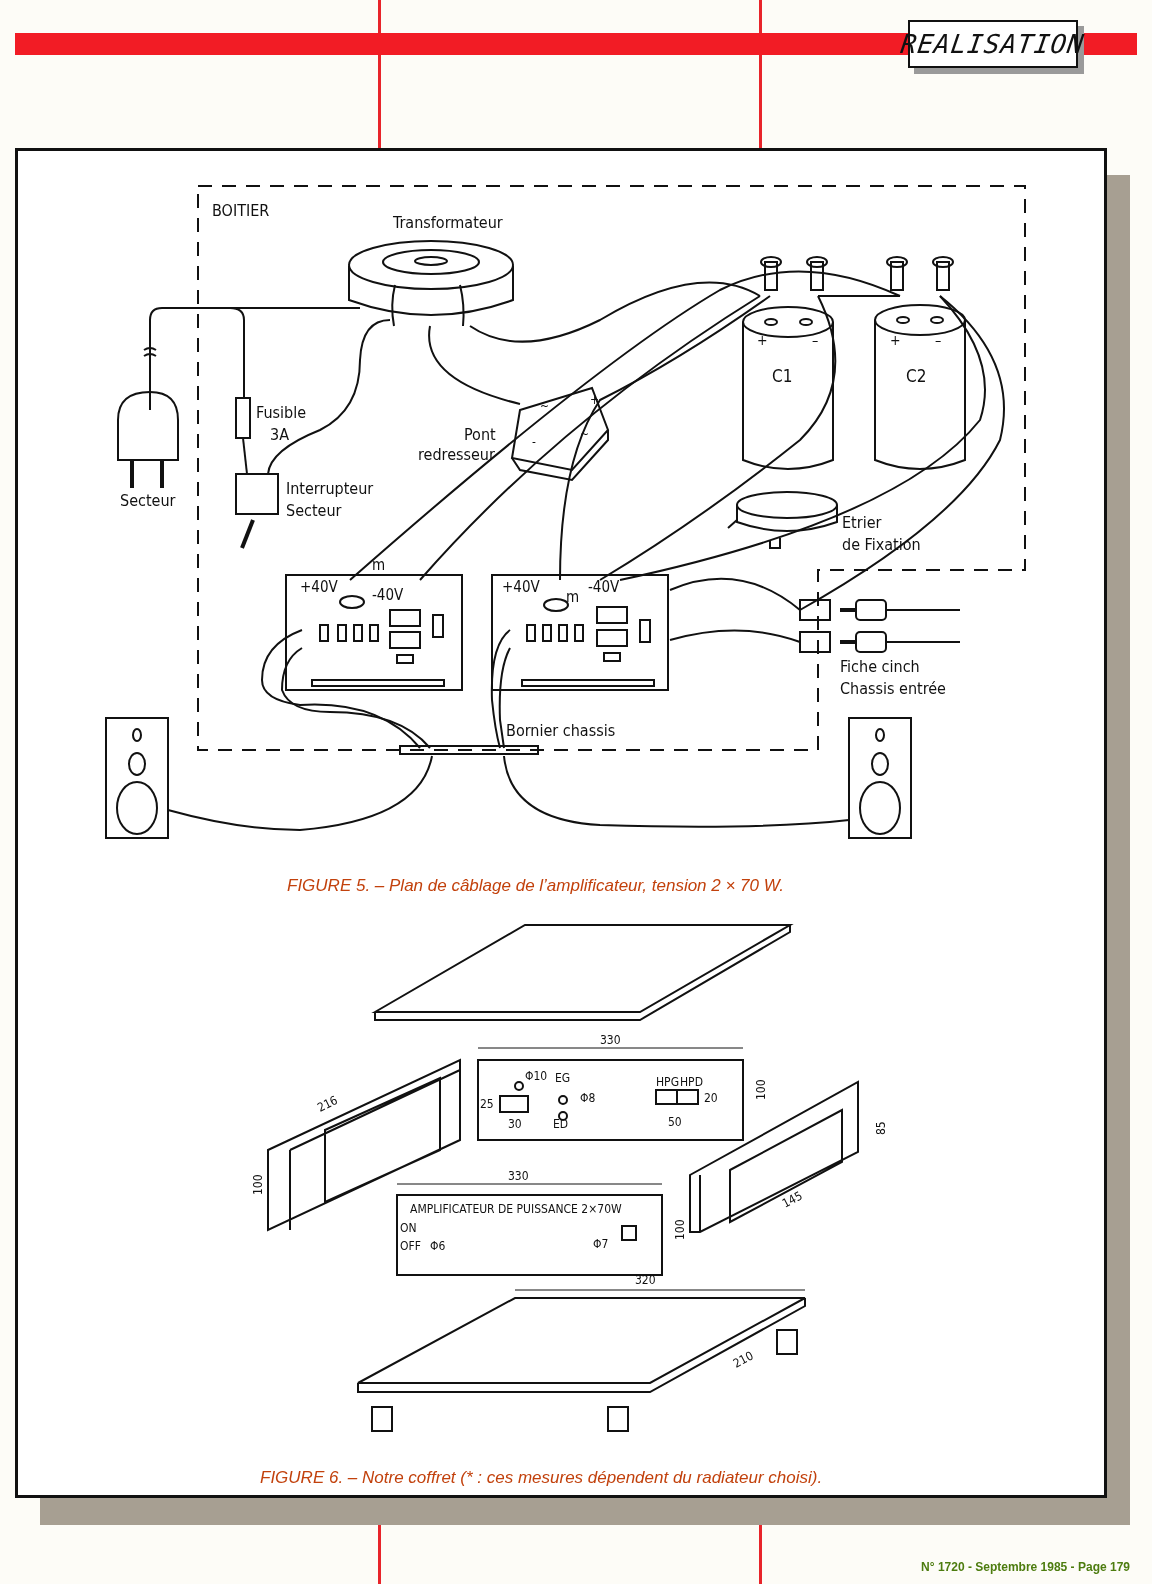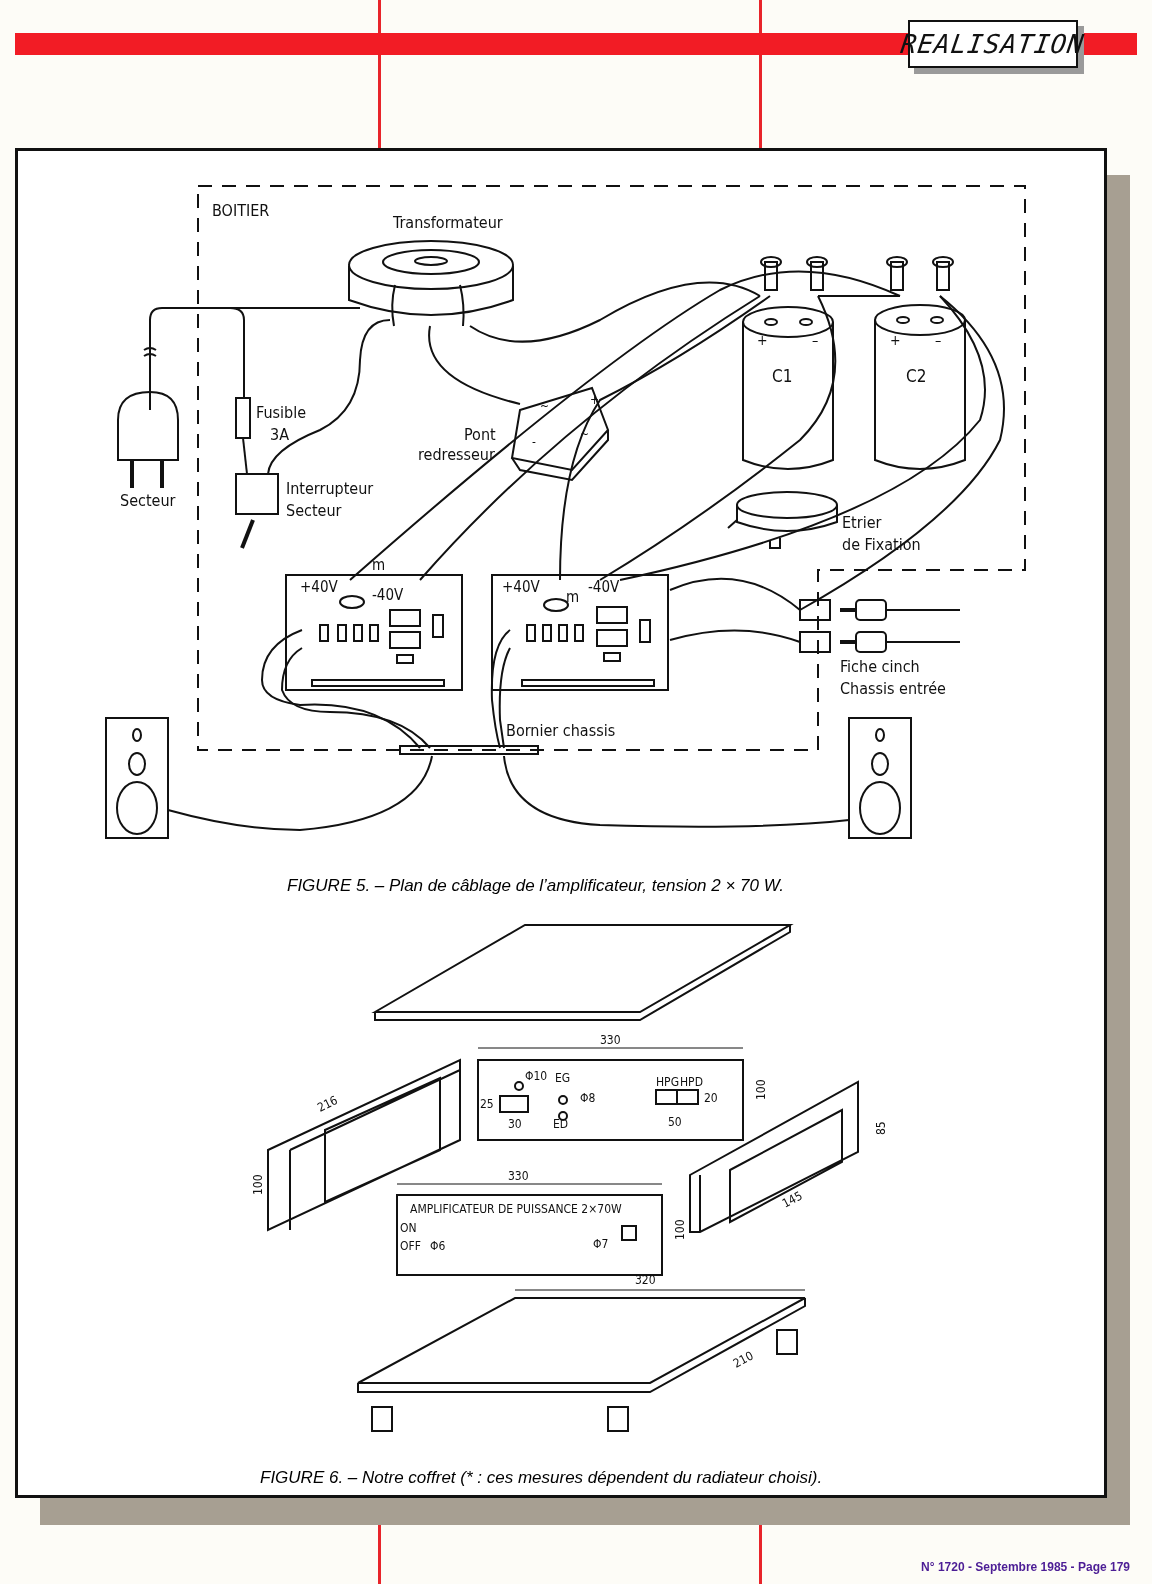--- a/index.html
+++ b/index.html
@@ -5,22 +5,22 @@
   html,body{margin:0;padding:0;}
   body{width:1152px;height:1584px;background:#fdfcf7;position:relative;overflow:hidden;font-family:"Liberation Sans",sans-serif;}
   .redbar{position:absolute;left:15px;top:33px;width:1122px;height:22px;background:#f21c25;}
   .vline{position:absolute;width:3px;background:#e8242a;top:0;height:1584px;}
   .tag{position:absolute;left:908px;top:20px;width:166px;height:44px;background:#fff;border:2px solid #111;box-shadow:6px 6px 0 #9a9a9a;display:flex;align-items:center;justify-content:center;}
   .tag span{font-family:"DejaVu Sans Mono",monospace;font-style:italic;font-size:26px;letter-spacing:1px;color:#111;transform:skewX(-8deg);}
   .shadow{position:absolute;left:40px;top:175px;width:1090px;height:1350px;background:#a79f92;}
   .frame{position:absolute;left:15px;top:148px;width:1092px;height:1350px;background:#fff;border:3px solid #111;box-sizing:border-box;}
   svg{position:absolute;left:0;top:0;}
   .diag text{font-family:"DejaVu Sans Condensed","DejaVu Sans",sans-serif;fill:#111;}
-  .caption{position:absolute;font-style:italic;color:#000000;font-size:17px;white-space:nowrap;}
-  .footer{position:absolute;right:22px;top:1560px;font-weight:bold;font-size:12px;color:#4c1d95;}
+  .caption{position:absolute;font-style:italic;color:#c2410c;font-size:17px;white-space:nowrap;}
+  .footer{position:absolute;right:22px;top:1560px;font-weight:bold;font-size:12px;color:#4d7c0f;}
 </style>
 </head>
 <body>
 
 <div class="vline" style="left:378px;"></div>
 <div class="vline" style="left:759px;"></div>
 <div class="redbar"></div>
 <div class="tag">
     <span>REALISATION</span>
   </div>

